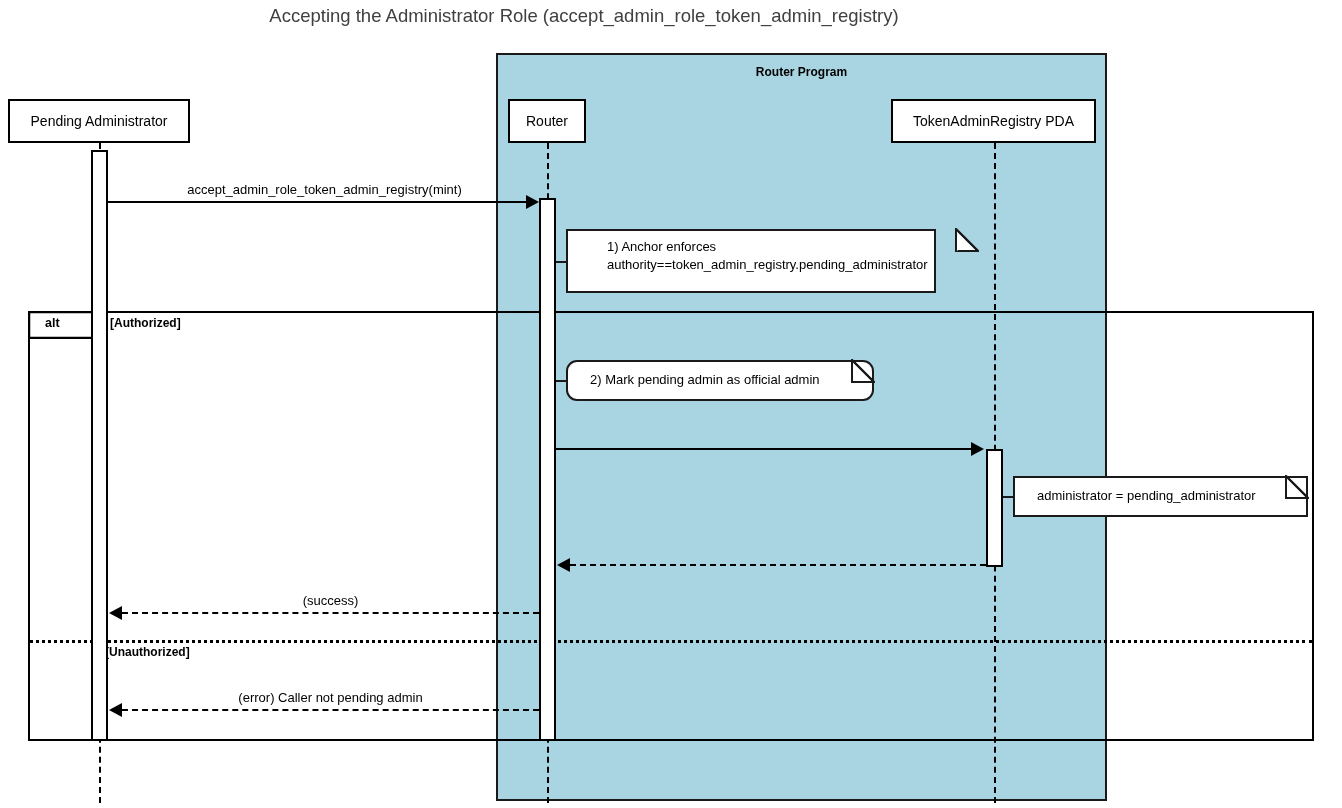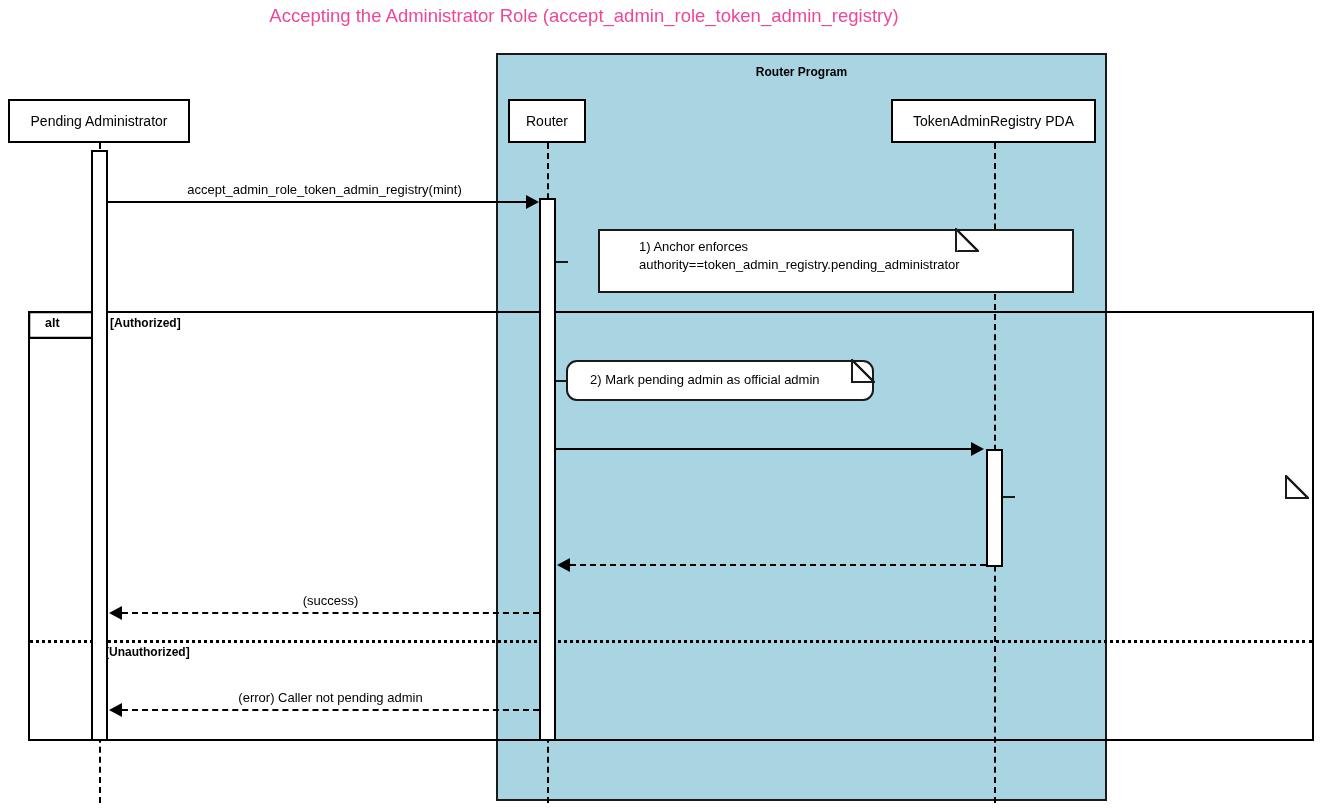--- a/index.html
+++ b/index.html
@@ -18,21 +18,21 @@
     overflow: hidden;
   }
   
   .diagram-title {
     position: absolute;
     left: 0;
     top: 5px;
     width: 1168px;
     text-align: center;
     font-size: 18.5px;
-    color: #ec4899;
+    color: #404040;
     white-space: nowrap;
   }
   
   .group-box {
     position: absolute;
     box-sizing: border-box;
     background: #a9d5e3;
     border: 2px solid #1a1a1a;
   }
   .group-label {
@@ -199,41 +199,42 @@
 
   <div class="activation" style="left:539px; top:198px; width:17px; height:543px;"></div>
 
   <div class="activation" style="left:986px; top:449px; width:17px; height:118px;"></div>
 
   <div class="msg-label" style="left:108px; top:182px; width:433px;">accept_admin_role_token_admin_registry(mint)</div>
   <div class="msg-line" style="left:108px; top:201px; width:420px;"></div>
   <div class="arrow-right" style="left:526px; top:195px;"></div>
 
   <div class="note-connector" style="left:556px; top:261px; width:12px;"></div>
-  <div class="note" style="left:598px; top:229px; width:476px; height:64px;padding-left:39px;">1) Anchor enforces
+  <div class="note" style="left:566px; top:229px; width:370px; height:64px;padding-left:39px;">1) Anchor enforces
 authority==token_admin_registry.pending_administrator</div>
   <svg class="note-fold-svg" style="left:955px; top:228px;" width="24" height="24" viewBox="0 0 24 24">
     <polygon points="1,1 23,23 1,23" fill="#ffffff" stroke="#1a1a1a" stroke-width="2"></polygon>
     <line x1="1" y1="1" x2="1" y2="23" stroke="#ffffff" stroke-width="3"></line>
     <polyline points="1,1 23,23" fill="none" stroke="#1a1a1a" stroke-width="2"></polyline>
     <polyline points="1,1 1,23" fill="none" stroke="#1a1a1a" stroke-width="2"></polyline>
   </svg>
 
   <div class="note-connector" style="left:556px; top:380px; width:12px;"></div>
   <div class="note" style="left:566px; top:360px; width:308px; height:41px; padding-top:9px;border-radius:11px;">2) Mark pending admin as official admin</div>
   <svg class="note-fold-svg" style="left:851px; top:359px;" width="24" height="24" viewBox="0 0 24 24">
     <polygon points="1,1 23,23 1,23" fill="#ffffff" stroke="#1a1a1a" stroke-width="2"></polygon>
     <polyline points="1,1 23,23" fill="none" stroke="#1a1a1a" stroke-width="2"></polyline>
     <polyline points="1,1 1,23" fill="none" stroke="#1a1a1a" stroke-width="2"></polyline>
   </svg>
 
   <div class="msg-line" style="left:556px; top:448px; width:417px;"></div>
   <div class="arrow-right" style="left:971px; top:442px;"></div>
 
   <div class="note-connector" style="left:1003px; top:496px; width:12px;"></div>
+  <div class="note" style="left:1013px; top:476px; width:295px; height:41px; padding-top:9px;">administrator = pending_administrator</div>
   <svg class="note-fold-svg" style="left:1285px; top:475px;" width="24" height="24" viewBox="0 0 24 24">
     <polygon points="1,1 23,23 1,23" fill="#ffffff" stroke="#1a1a1a" stroke-width="2"></polygon>
     <polyline points="1,1 23,23" fill="none" stroke="#1a1a1a" stroke-width="2"></polyline>
     <polyline points="1,1 1,23" fill="none" stroke="#1a1a1a" stroke-width="2"></polyline>
   </svg>
 
   <div class="msg-line dashed" style="left:570px; top:564px; width:416px;"></div>
   <div class="arrow-left" style="left:557px; top:558px;"></div>
 
   <div class="msg-label" style="left:122px; top:593px; width:417px;">(success)</div>

